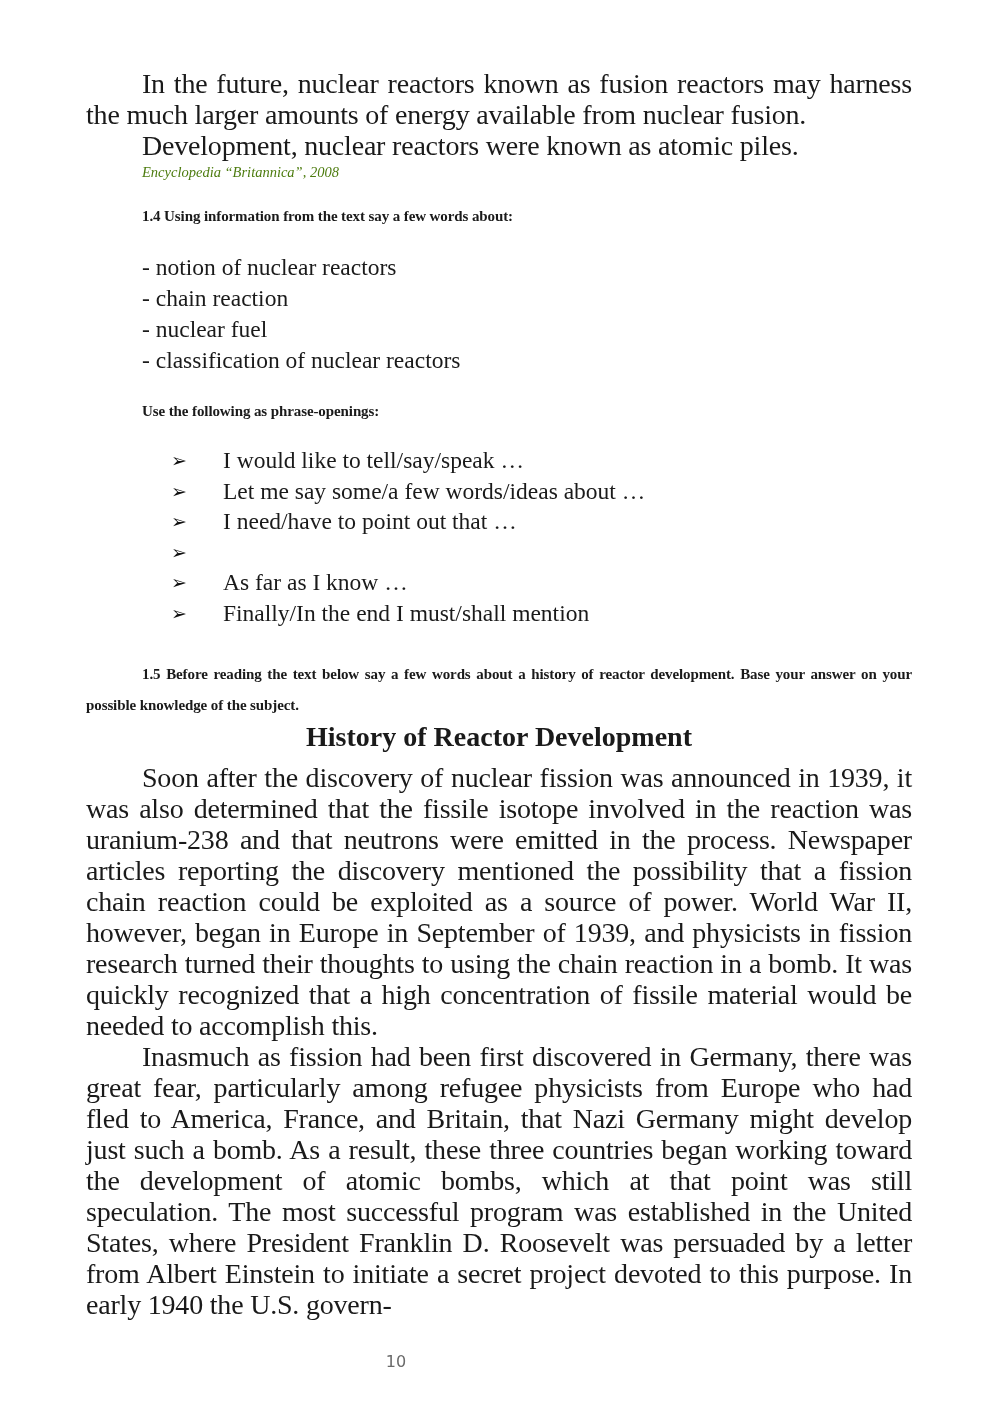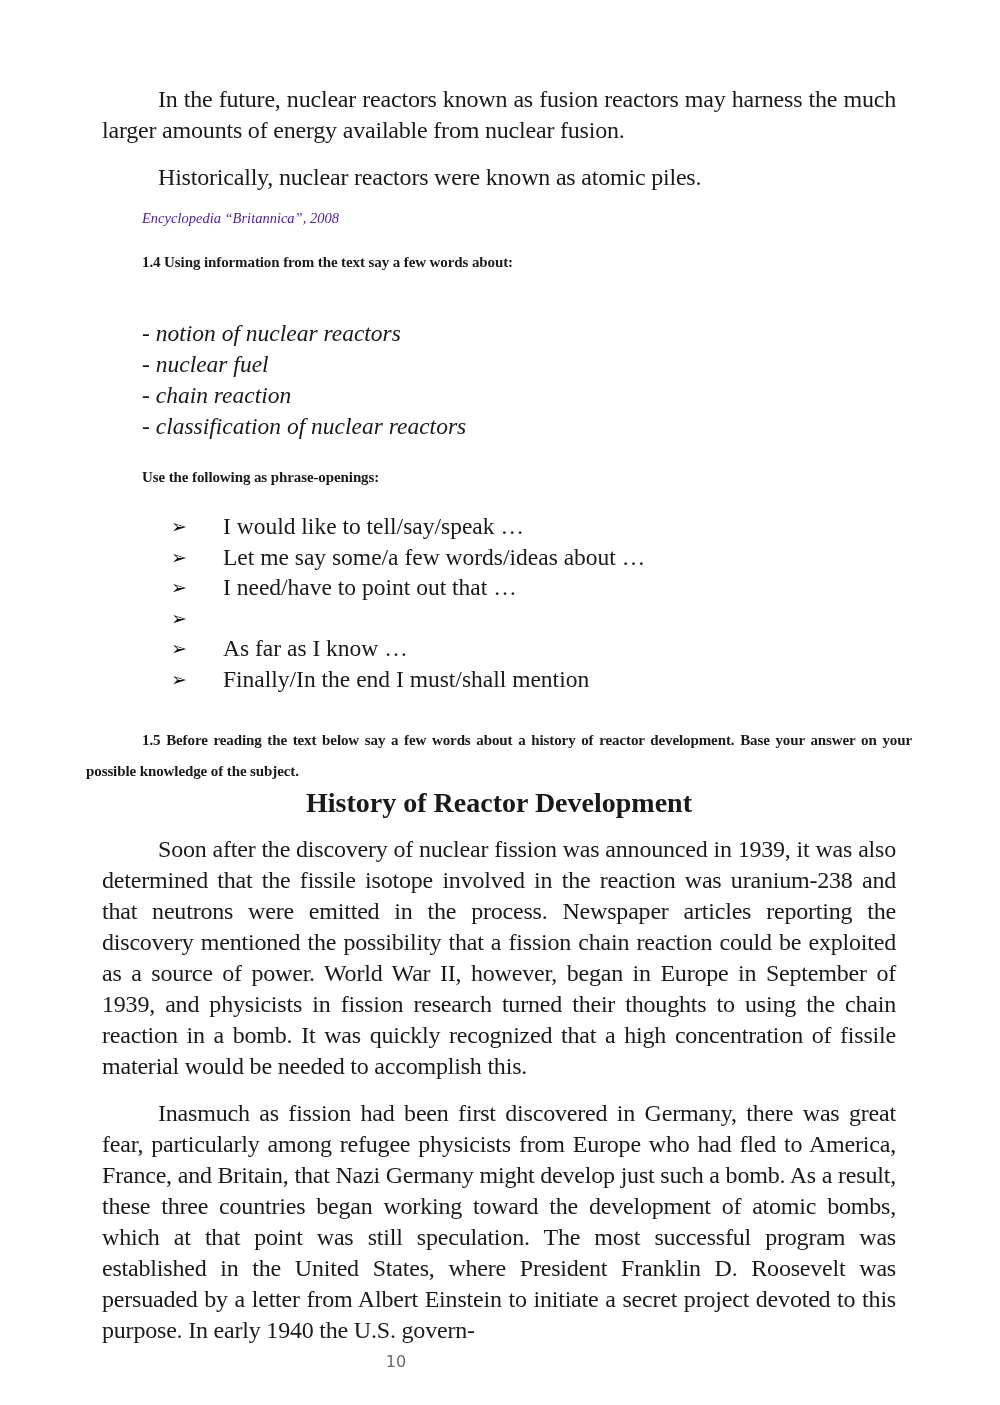--- a/index.html
+++ b/index.html
@@ -12,48 +12,47 @@
     position: relative;
     overflow: hidden;
   }
   .page {
     position: absolute;
     left: 86px;
     top: 68px;
     width: 826px;
   }
   .p {
-    font-size: 24px;
+    font-size: 28px;
     line-height: 31px;
-    margin: 16px;
+    margin: 0;
     text-align: justify;
     letter-spacing: -0.2px;
   }
   .indent { text-indent: 56px; }
   .para-indent-left { padding-left: 56px; }
   .citation {
     font-style: italic;
     font-size: 14.5px;
-    color: #4c1d95;
+    color: #4d7c0f;
     margin: 2px 0 0 56px;
     line-height: 18px;
   }
   .heading {
     font-weight: bold;
     font-size: 15px;
     line-height: 31px;
     margin: 0;
     letter-spacing: -0.1px;
   }
   .h14 { margin-top: 20px; padding-left: 56px; }
   .topic-list {
     list-style: none;
     padding: 0;
-    margin: 40px 0 0 56px;
-    font-style: italic;
+    margin: 20px 0 0 56px;
   }
   .topic-list li {
     font-size: 23.5px;
     line-height: 31px;
   }
   .h-phrase { margin-top: 20px; padding-left: 56px; }
   .phrase-list {
     list-style: none;
     padding: 0;
     margin: 18px 0 0 85px;
@@ -93,28 +92,28 @@
     font-size: 16px;
     color: #6a6a6a;
   }
 </style>
 </head>
 <body>
 
 <div class="page">
 
   <p class="p indent">In the future, nuclear reactors known as fusion reactors may harness the much larger amounts of energy available from nuclear fusion.</p>
-  <p class="p para-indent-left">Historically, nuclear reactors were known as atomic piles.</p>
+  <p class="p para-indent-left">Development, nuclear reactors were known as atomic piles.</p>
   <p class="citation">Encyclopedia “Britannica”, 2008</p>
 
   <h2 class="heading h14">1.4 Using information from the text say a few words about:</h2>
   <ul class="topic-list">
     <li>- notion of  nuclear reactors</li>
+    <li>- chain reaction</li>
     <li>- nuclear fuel</li>
-    <li>- chain reaction</li>
     <li>- classification of nuclear reactors</li>
   </ul>
 
   <h2 class="heading h-phrase">Use the following as phrase-openings:</h2>
   <ul class="phrase-list">
     <li>
       <span class="arrow">➢</span>
       <span>I would like to tell/say/speak …</span>
     </li>
     <li>

